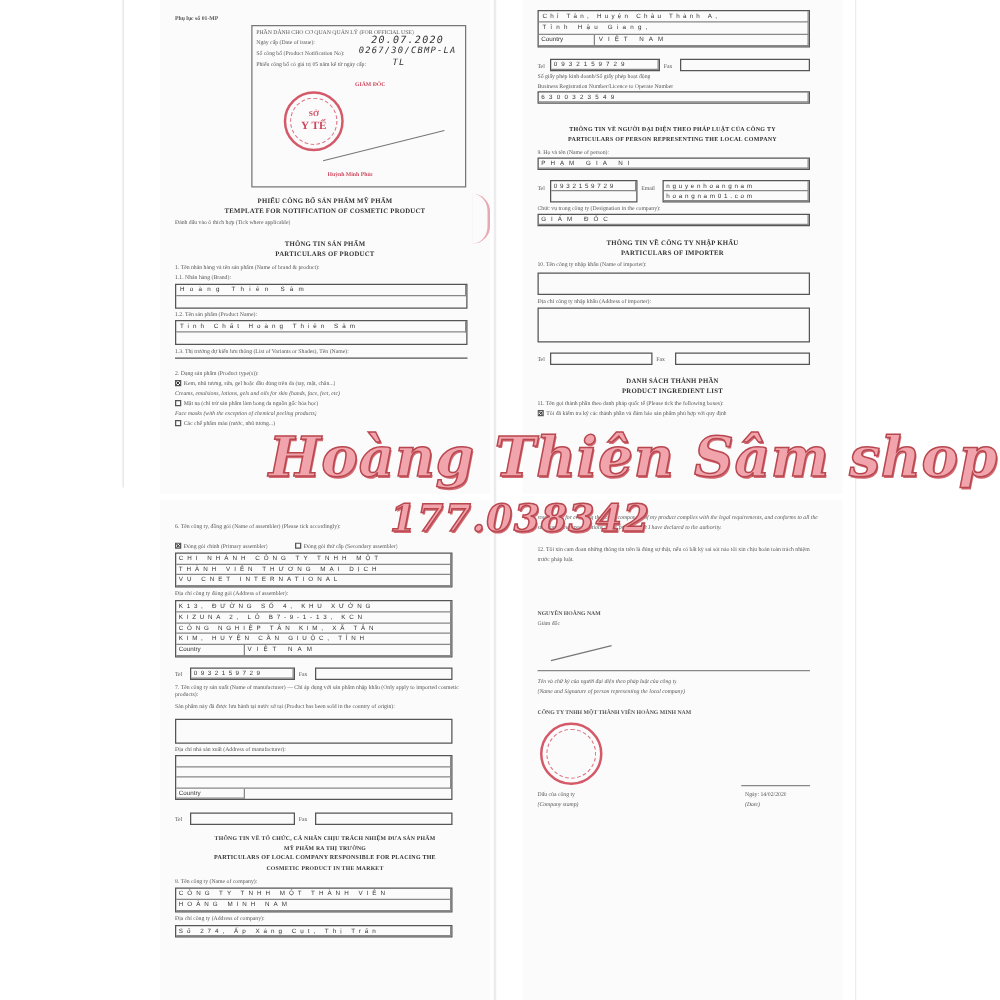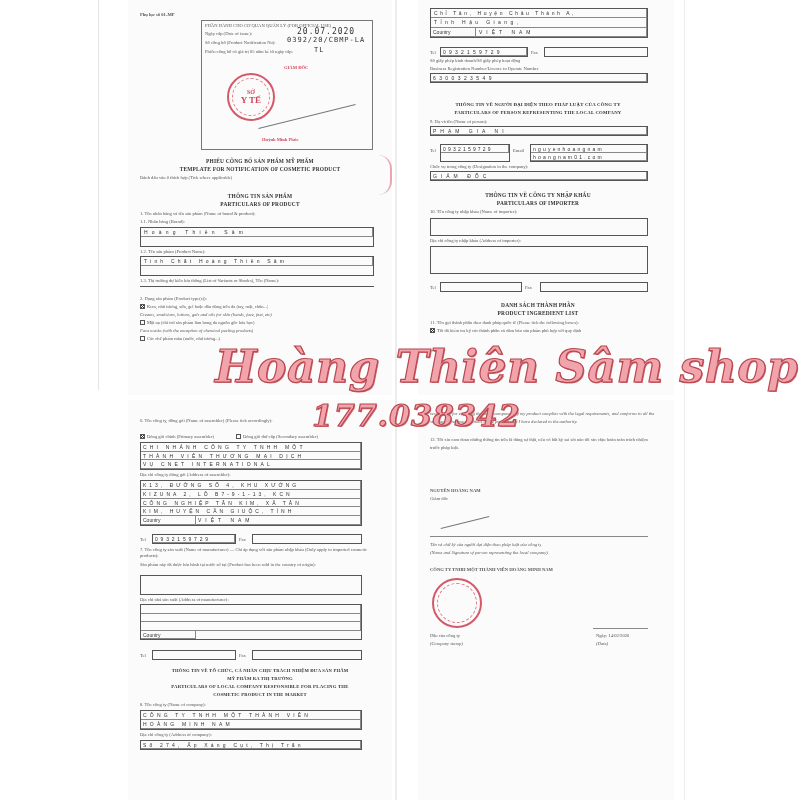--- a/index.html
+++ b/index.html
@@ -15,21 +15,21 @@
   .fold-v { position: absolute; left: 395px; top: 0; width: 2px; height: 800px; background: #ececec; }
   .edge-l { position: absolute; left: 98px; top: 0; width: 1px; height: 390px; background: #e4e4e4; }
   .edge-r { position: absolute; left: 684px; top: 0; width: 1px; height: 800px; background: #ececec; }
 
   .abs { position: absolute; }
   .tiny { font-size: 4.6px; line-height: 6px; color: #555; white-space: nowrap; overflow: hidden; }
   .head { font-size: 5.4px; font-weight: bold; text-align: center; color: #333; white-space: nowrap; letter-spacing: 0.2px; }
   .italic { font-style: italic; }
 
   .stampbox { position: absolute; border: 1px solid #777; }
-  .hand { font-family: "DejaVu Sans Mono", monospace; font-size: 8px; color: #333; letter-spacing: 1px; }
+  .hand { font-family: "DejaVu Sans Mono", monospace; font-size: 8px; color: #333; font-style: italic; letter-spacing: 1px; }
 
   .grid { position: absolute; display: grid; border: 1px solid #555; }
   .grid .c { border-right: 1px solid #888; border-bottom: 1px solid #888; font-size: 5px; line-height: 8px; text-align: center; color: #333; font-family: "Liberation Sans", sans-serif; overflow: hidden; }
 
   .seal { position: absolute; border-radius: 50%; border: 2px solid #d45a6a; color: #d0455a; display: flex; flex-direction: column; align-items: center; justify-content: center; font-weight: bold; }
   .seal::before { content: ""; position: absolute; inset: 3px; border: 1px dashed #e07a88; border-radius: 50%; }
   .red { color: #cf4a5e; }
   .sig { position: absolute; border-top: 1px solid #777; transform: rotate(-14deg); }
 
   .chk { display: inline-block; width: 5px; height: 5px; border: 1px solid #555; vertical-align: middle; margin-right: 2px; }
@@ -49,21 +49,21 @@
 <div class="edge-r"></div>
 
 <div class="page page-tl">
   <div class="abs tiny" style="left:12px;top:12px;font-weight:bold;">Phụ lục số 01-MP</div>
 
   <div class="stampbox" style="left:73px;top:20px;width:172px;height:130px;">
     <div class="abs tiny" style="left:3px;top:2px;">PHẦN DÀNH CHO CƠ QUAN QUẢN LÝ (FOR OFFICIAL USE)</div>
     <div class="abs tiny" style="left:3px;top:10px;">Ngày cấp (Date of issue):</div>
     <div class="abs hand" style="left:95px;top:6px;">20.07.2020</div>
     <div class="abs tiny" style="left:3px;top:19px;">Số công bố (Product Notification No):</div>
-    <div class="abs hand" style="left:85px;top:15px;font-size:7px;">0392/20/CBMP-LA</div>
+    <div class="abs hand" style="left:85px;top:15px;font-size:7px;">0267/30/CBMP-LA</div>
     <div class="abs tiny" style="left:3px;top:28px;">Phiếu công bố có giá trị 05 năm kể từ ngày cấp:</div>
     <div class="abs hand" style="left:112px;top:25px;font-size:7px;">TL</div>
     <div class="abs tiny red" style="left:82px;top:44px;font-weight:bold;color:#cf4a5e;">GIÁM ĐỐC</div>
     <div class="seal" style="left:25px;top:52px;width:48px;height:48px;">
       <span style="font-size:6px;">SỞ</span>
       <span style="font-size:9px;">Y TẾ</span>
     </div>
     <div class="sig" style="left:55px;top:95px;width:100px;"></div>
     <div class="abs tiny" style="left:60px;top:116px;color:#cf4a5e;font-weight:bold;">Huỳnh Minh Phúc</div>
   </div>

